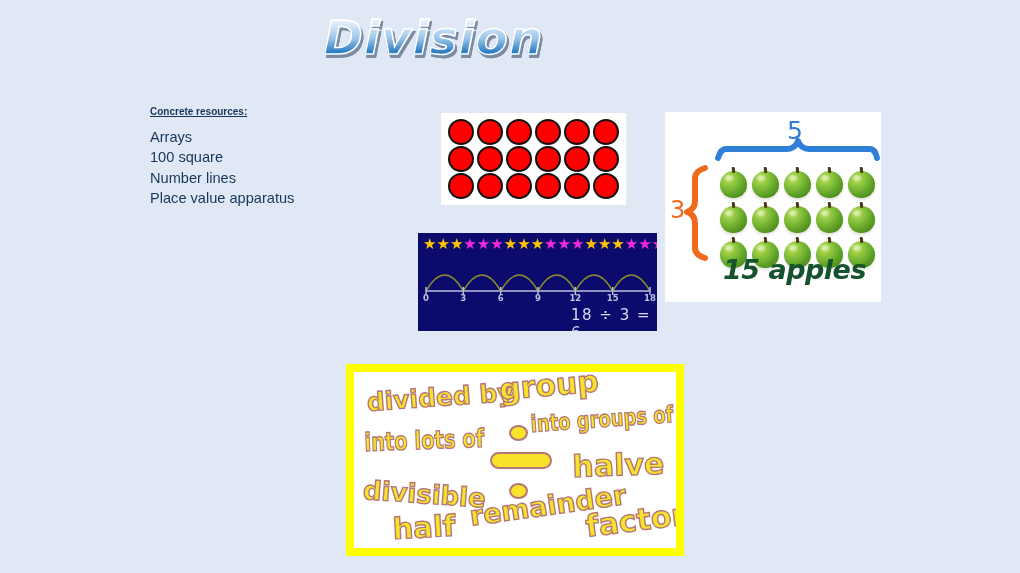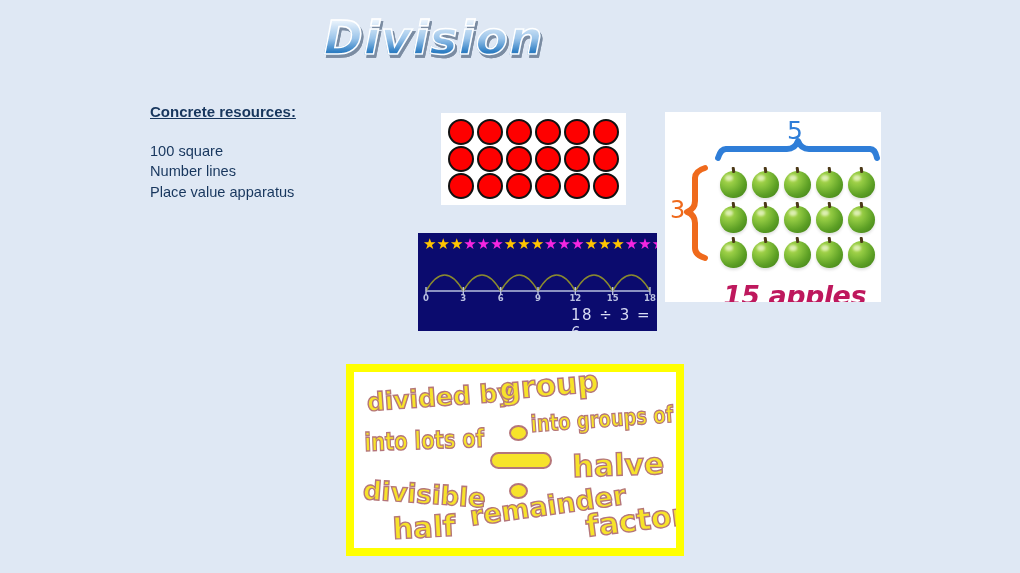--- a/index.html
+++ b/index.html
@@ -42,23 +42,23 @@
     left: 150px;
     top: 102px;
     width: 250px;
     color: #17365d;
     font-size: 14.6px;
     line-height: 20.5px;
   }
   #resources-heading {
     font-weight: bold;
     text-decoration: underline;
-    font-size: 15px;
+    font-size: 10px;
     display: block;
-    margin-bottom: 18px;
+    margin-bottom: 4px;
   }
   .resource-item { display: block; white-space: nowrap; }
 
   
   #dots-array-image {
     position: absolute;
     left: 441px;
     top: 113px;
     width: 185px;
     height: 92px;
@@ -248,20 +248,21 @@
     box-sizing: border-box;
   }
 </style>
 </head>
 <body>
 
 <div id="slide-title">Division</div>
 
 <div id="resources-block">
   <span id="resources-heading">Concrete resources:</span>
+  <span class="resource-item">Arrays</span>
   <span class="resource-item">100 square</span>
   <span class="resource-item">Number lines</span>
   <span class="resource-item">Place value apparatus</span>
 </div>
 
 <div id="dots-array-image">
   <div id="dots-grid">
       <div class="red-dot" style="background: rgb(254, 0, 0); border-color: rgb(17, 17, 17);"></div>
       <div class="red-dot" style="background: rgb(254, 0, 0); border-color: rgb(17, 17, 17);"></div>
       <div class="red-dot" style="background: rgb(254, 0, 0); border-color: rgb(17, 17, 17);"></div>
@@ -305,21 +306,21 @@
       <div class="apple"></div>
       <div class="apple"></div>
       <div class="apple"></div>
       <div class="apple"></div>
       <div class="apple"></div>
       <div class="apple"></div>
       <div class="apple"></div>
       <div class="apple"></div>
     </div>
 
-  <div style="position:absolute;left:58px;top:168px;color:#be185d;font-family:'DejaVu Sans',sans-serif;font-size:27px;font-weight:bold;font-style:italic;letter-spacing:-0.5px;">15 apples</div>
+  <div style="position:absolute;left:58px;top:142px;color:#14532d;font-family:'DejaVu Sans',sans-serif;font-size:27px;font-weight:bold;font-style:italic;letter-spacing:-0.5px;">15 apples</div>
 </div>
 
 <div id="numberline-image">
   <div id="star-row">
       <span class="star star-yellow" style="color: rgb(255, 196, 0);">★</span>
       <span class="star star-yellow" style="color: rgb(255, 196, 0);">★</span>
       <span class="star star-yellow" style="color: rgb(255, 196, 0);">★</span>
       <span class="star star-magenta" style="color: rgb(245, 38, 224);">★</span>
       <span class="star star-magenta" style="color: rgb(245, 38, 224);">★</span>
       <span class="star star-magenta" style="color: rgb(245, 38, 224);">★</span>

